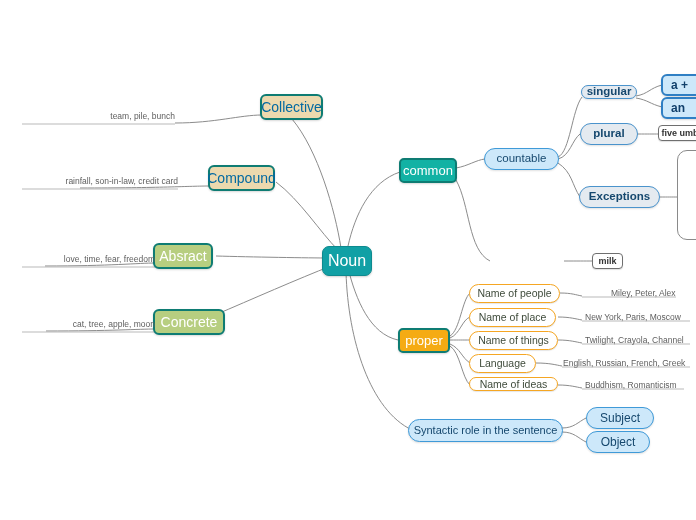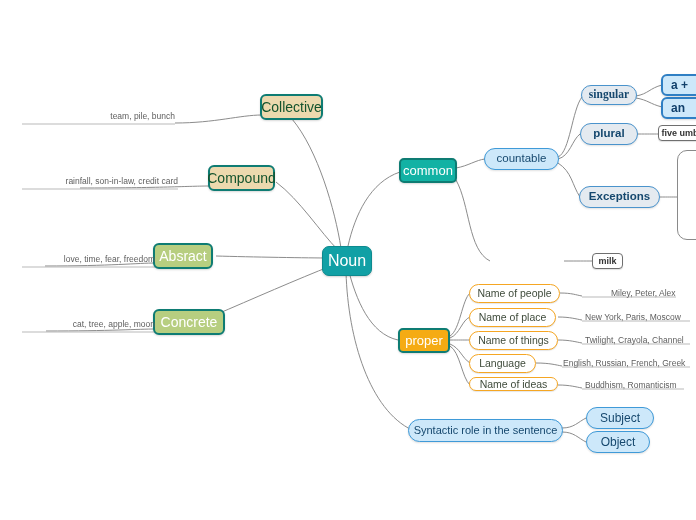--- a/index.html
+++ b/index.html
@@ -41,21 +41,21 @@
     border-radius: 7px;
     color: #ffffff;
     font-size: 16px;
     box-shadow: 0 1px 2px rgba(0,0,0,0.18);
   }
   
   .n-tan {
     background: #ecd9ae;
     border: 2px solid #0e7c73;
     border-radius: 6px;
-    color: #14532d;
+    color: #0369a1;
     font-size: 14px;
     box-shadow: 0 1px 2px rgba(0,0,0,0.15);
   }
   
   .n-green {
     background: #b7ce80;
     border: 2px solid #0e7c73;
     border-radius: 6px;
     color: #ffffff;
     font-size: 14px;
@@ -239,21 +239,21 @@
   <div class="leaf leaf-r" style="left:22px; top:320px; width:133px;">cat, tree, apple, moon</div>
 
   <div class="node n-teal" style="left:399px; top:158px; width:58px; height:25px;">
     <span>common</span>
   </div>
 
   <div class="node n-bluepill" style="left:484px; top:148px; width:75px; height:22px;">
     <span>countable</span>
   </div>
 
-  <div class="node n-graypill" style="left:581px; top:85px; width:56px; height:20px;font-family:Liberation Serif, serif;">
+  <div class="node n-graypill" style="left:581px; top:85px; width:56px; height:14px;">
     <span>singular</span>
   </div>
   <div class="node n-bluebox" style="left:661px; top:74px; width:46px; height:22px;">
     <span>a +</span>
   </div>
   <div class="node n-bluebox" style="left:661px; top:97px; width:46px; height:22px;">
     <span>an</span>
   </div>
 
   <div class="node n-graypill" style="left:580px; top:123px; width:58px; height:22px;">

